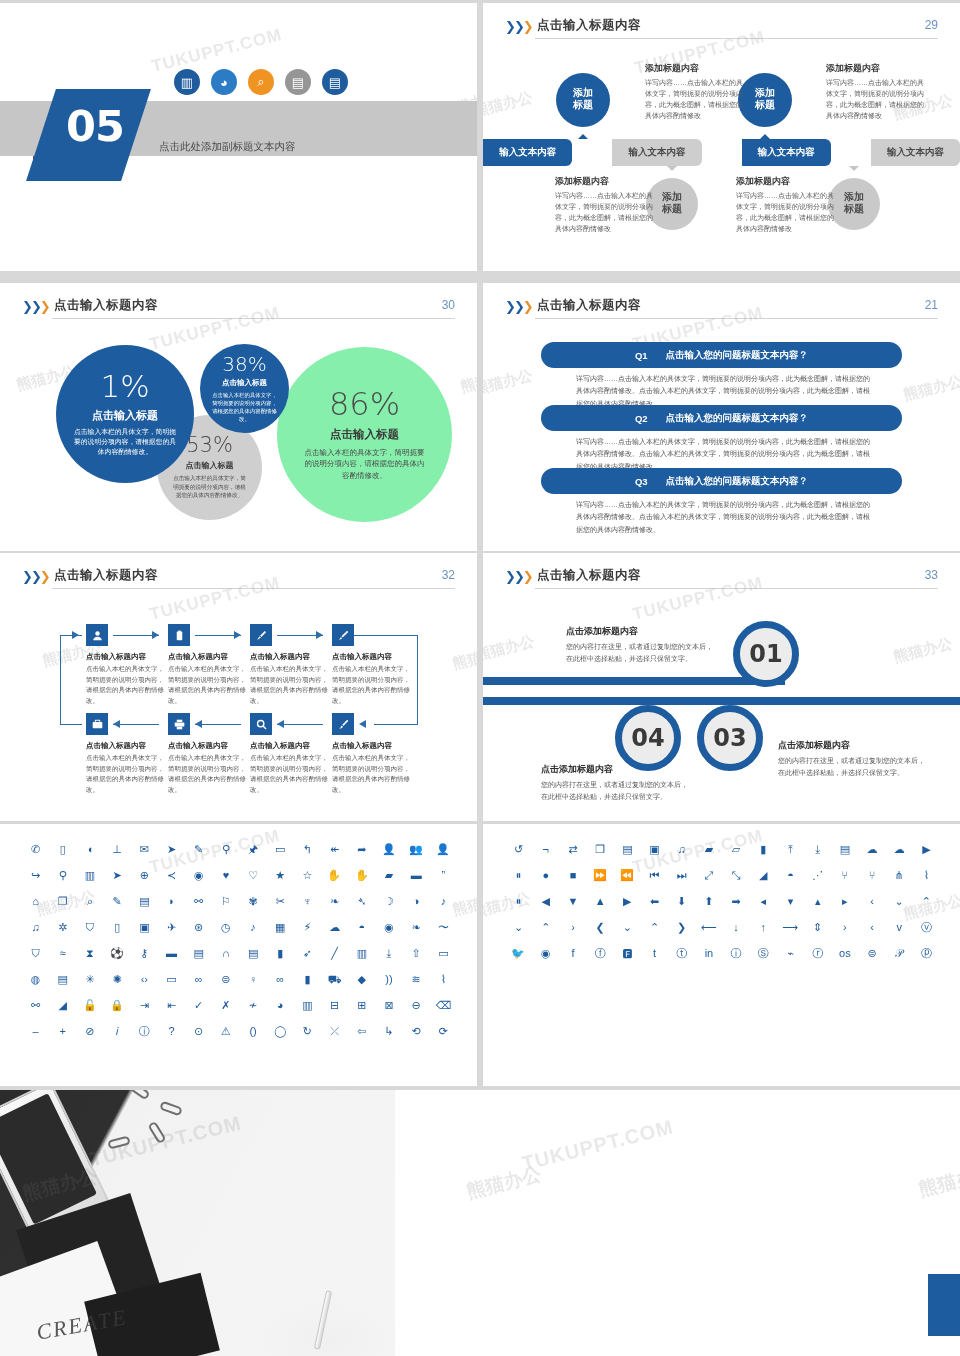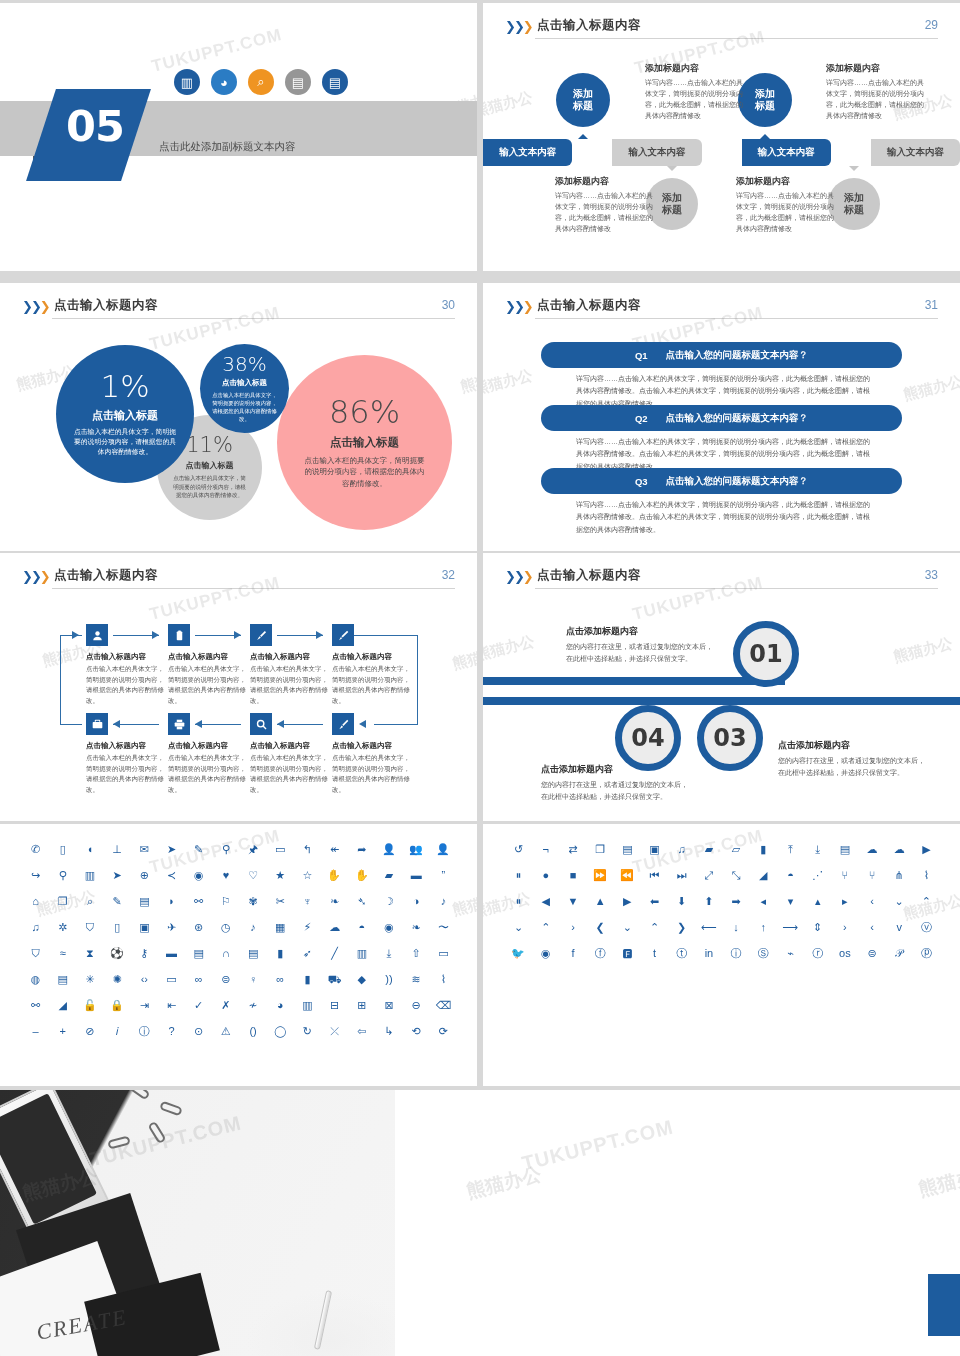--- a/index.html
+++ b/index.html
@@ -57,21 +57,21 @@
   #sl1 .s1sub { position: absolute; left: 159px; top: 137px; font-size: 10.5px; color: #4a4a4a; }
 
   
   .tabbar { position: absolute; left: 0; top: 136px; width: 477px; height: 27px; display: flex; gap: 40px; }
   .tab { flex: 1; position: relative; display: flex; align-items: center; justify-content: center;
          font-size: 9.5px; font-weight: bold; }
   .tab.on { background: #1d5c9e; color: #fff; border-radius: 0 6px 6px 0; z-index: 2; }
   .tab.off { background: #cecece; color: #4a4a4a; border-radius: 0 6px 6px 0; }
   .bubble { position: absolute; border-radius: 50%; display: flex; flex-direction: column;
             align-items: center; justify-content: center; text-align: center;
-            font-size: 10px; font-weight: bold; line-height: 1.25; }
+            font-size: 10px; font-weight: bold; line-height: 1.25; font-family: Liberation Mono, monospace; }
   .b-blue { background: #1d5c9e; color: #fff; }
   .b-gray { background: #c9c9c9; color: #4c4c4c; }
   .blk { position: absolute; width: 103px; }
   .blk .bt { font-size: 9px; font-weight: bold; color: #3d3d3d; margin-bottom: 3px; }
   .blk .bb { font-size: 7px; color: #5c5c5c; line-height: 1.55; }
   .notch { position: absolute; width: 0; height: 0; }
 
   
   .pc { position: absolute; border-radius: 50%; display: flex; flex-direction: column;
         align-items: center; justify-content: center; text-align: center; }
@@ -226,28 +226,28 @@
     <div class="hdr">
       <div class="chev"><i class="c-b">❯</i><i class="c-b">❯</i><i class="c-o">❯</i></div>
       <div class="hdr-title">点击输入标题内容</div>
       <div class="hdr-num">30</div>
       <div class="hdr-rule"></div>
     </div>
     <div class="wm" style="left:148px;top:36px">TUKUPPT.COM</div>
     <div class="wm2" style="left:16px;top:86px">熊猫办公</div>
     <div class="wm2" style="left:460px;top:88px">熊猫办公</div>
 
-    <div class="pc" style="left:277px;top:72px;width:175px;height:175px;background:#fca5a5;color:#4a4a4a">
+    <div class="pc" style="left:277px;top:64px;width:175px;height:175px;background:#86efac;color:#4a4a4a">
       <div class="pnum" style="font-size:32px">86%</div>
       <div class="pttl" style="font-size:11.5px;margin-top:7px;color:#3a3a3a">点击输入标题</div>
       <div class="pdsc" style="font-size:7.5px;margin-top:5px;width:122px">点击输入本栏的具体文字，简明扼要的说明分项内容，请根据您的具体内容酌情修改。</div>
     </div>
 
     <div class="pc" style="left:157px;top:132px;width:105px;height:105px;background:#cfcfcf;color:#4a4a4a">
-      <div class="pnum" style="font-size:21px">11%</div>
+      <div class="pnum" style="font-size:21px">53%</div>
       <div class="pttl" style="font-size:8px;margin-top:4px;color:#3a3a3a">点击输入标题</div>
       <div class="pdsc" style="font-size:5.6px;margin-top:3px;width:76px">点击输入本栏的具体文字，简明扼要的说明分项内容，请根据您的具体内容酌情修改。</div>
     </div>
 
     <div class="pc" style="left:200px;top:61px;width:89px;height:89px;background:#1d5c9e;color:#fff">
       <div class="pnum" style="font-size:20px">38%</div>
       <div class="pttl" style="font-size:7.5px;margin-top:4px">点击输入标题</div>
       <div class="pdsc" style="font-size:5.4px;margin-top:3px;width:66px">点击输入本栏的具体文字，简明扼要的说明分项内容，请根据您的具体内容酌情修改。</div>
     </div>
 
@@ -255,21 +255,21 @@
       <div class="pnum" style="font-size:31px">1%</div>
       <div class="pttl" style="font-size:11px;margin-top:6px">点击输入标题</div>
       <div class="pdsc" style="font-size:6.8px;margin-top:4px;width:104px">点击输入本栏的具体文字，简明扼要的说明分项内容，请根据您的具体内容酌情修改。</div>
     </div>
   </div>
 
   <div class="slide s-w" id="sl4" style="left:483px;top:283px">
     <div class="hdr">
       <div class="chev"><i class="c-b">❯</i><i class="c-b">❯</i><i class="c-o">❯</i></div>
       <div class="hdr-title">点击输入标题内容</div>
-      <div class="hdr-num">31</div>
+      <div class="hdr-num">21</div>
       <div class="hdr-rule"></div>
     </div>
     <div class="wm" style="left:148px;top:36px">TUKUPPT.COM</div>
     <div class="wm2" style="left:-10px;top:90px">熊猫办公</div>
     <div class="wm2" style="left:420px;top:96px">熊猫办公</div>
 
     <div class="qbar" style="left:58px;top:59px;width:361px">
       <span>Q1</span>
       <span>点击输入您的问题标题文本内容？</span>
     </div>

